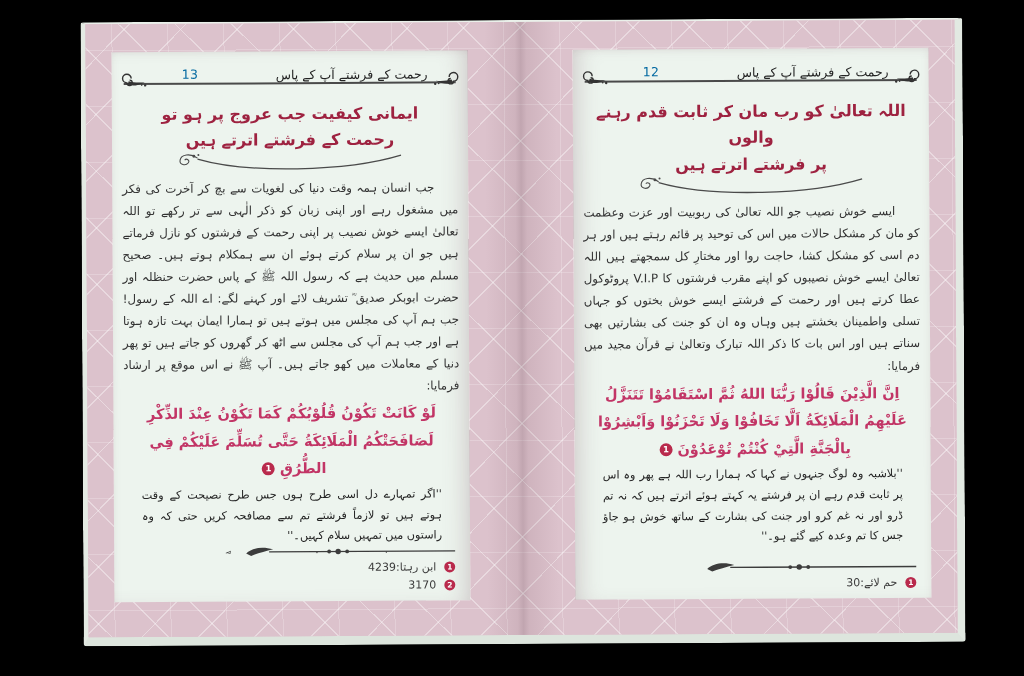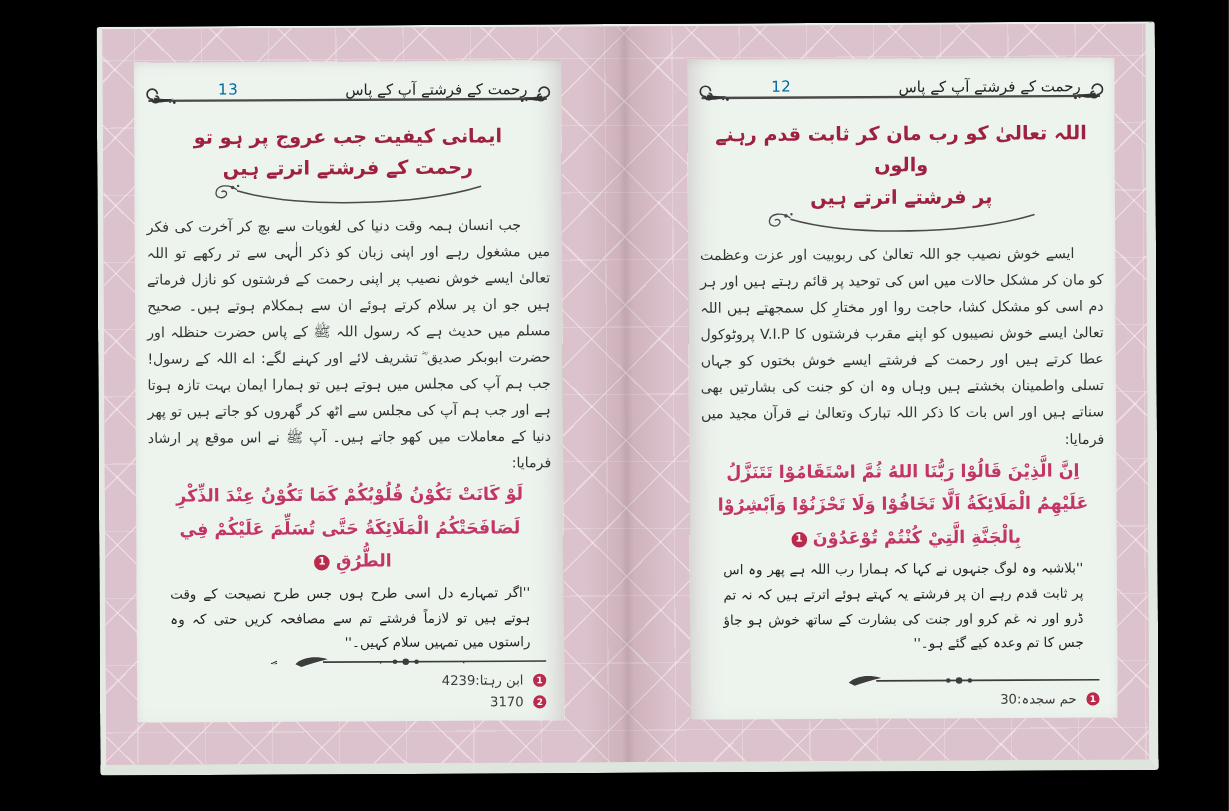--- a/index.html
+++ b/index.html
@@ -39,21 +39,21 @@
   .panel.right{right:26px;box-shadow:inset 16px 0 24px -14px rgba(120,80,95,.30), inset -4px 4px 10px -6px rgba(120,80,95,.18);}
   .content{position:absolute;inset:6px 6px 48px 6px;overflow:hidden;}
 
   
   .hdr{position:relative;height:32px;margin:2px 2px 0;}
   .hdr .rule{position:absolute;left:4px;right:4px;bottom:7px;height:1.6px;background:#4a4a4a;}
   .orn{position:absolute;bottom:2px;}
   .orn.l{left:-2px;}
   .orn.r{right:-3px;transform:scaleX(-1);}
   .pagenum{position:absolute;left:42px;bottom:10px;font-size:12.5px;color:#0369a1;letter-spacing:.5px;margin-left:20px;}
-  .running{position:absolute;right:20px;bottom:9px;font-size:12.5px;color:#232323;direction:rtl;}
+  .running{position:absolute;right:32px;bottom:9px;font-size:12.5px;color:#232323;direction:rtl;}
 
   
   .chapter{margin-top:10px;text-align:center;color:#9e2240;font-weight:bold;direction:rtl;}
   .chapter .tl{font-size:16px;line-height:1.65;}
   .flourish{display:block;margin:-3px auto 0;}
 
   
   .p{direction:rtl;text-align:justify;font-size:11.8px;line-height:1.87;color:#333;margin:4px 4px 0;}
   .indent{text-indent:24px;}
   .arabic{direction:rtl;text-align:center;font-size:14.5px;font-weight:bold;line-height:1.9;color:#c23566;margin:3px 8px 0;}
@@ -176,17 +176,17 @@
       <div class="trans">''بلاشبہ وہ لوگ جنہوں نے کہا کہ ہمارا رب اللہ ہے پھر وہ اس پر ثابت قدم رہے ان پر فرشتے یہ کہتے ہوئے اترتے ہیں کہ نہ تم ڈرو اور نہ غم کرو اور جنت کی بشارت کے ساتھ خوش ہو جاؤ جس کا تم وعدہ کیے گئے ہو۔''</div>
 
       <div class="p indent">آیتِ کریمہ سے معلوم ہوا کہ مسلمان کو اللہ تعالیٰ کو رب مان کر ہر حال میں راضی رہنا چاہیے اور بڑی سے بڑی مشکل کے موقع پر بھی اس کا در نہیں چھوڑنا چاہیے جو خوش نصیب اس کو رب مان کر ثابت قدم رہتا ہے اللہ تعالیٰ ایسے شخص پر فرشتوں کا نزول فرماتے ہیں ۔</div>
     </div>
 
     <div class="footer">
       <svg class="divider" width="215" height="13">
           <use href="#sym-divider"></use>
         </svg>
       <div class="fnrow">
-        <span class="marker sm">1</span><span class="fntext">حم سجدہ:30</span>
+        <span class="marker sm">1</span><span class="fntext">حم لائے:30</span>
       </div>
     </div>
   </div>
 </div>
 
 </body></html>

